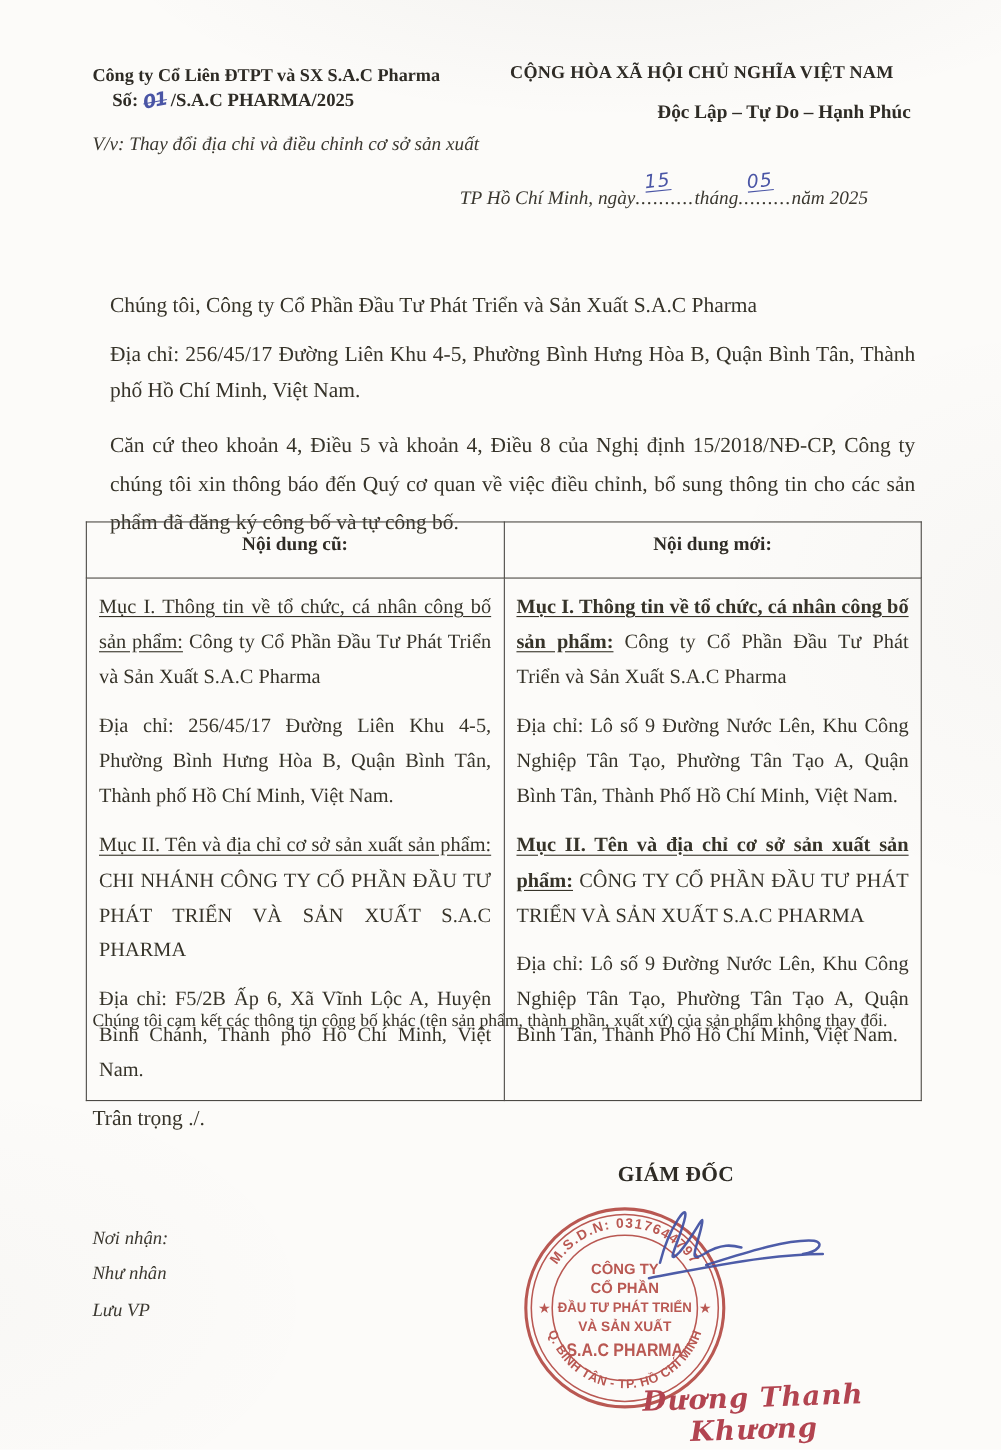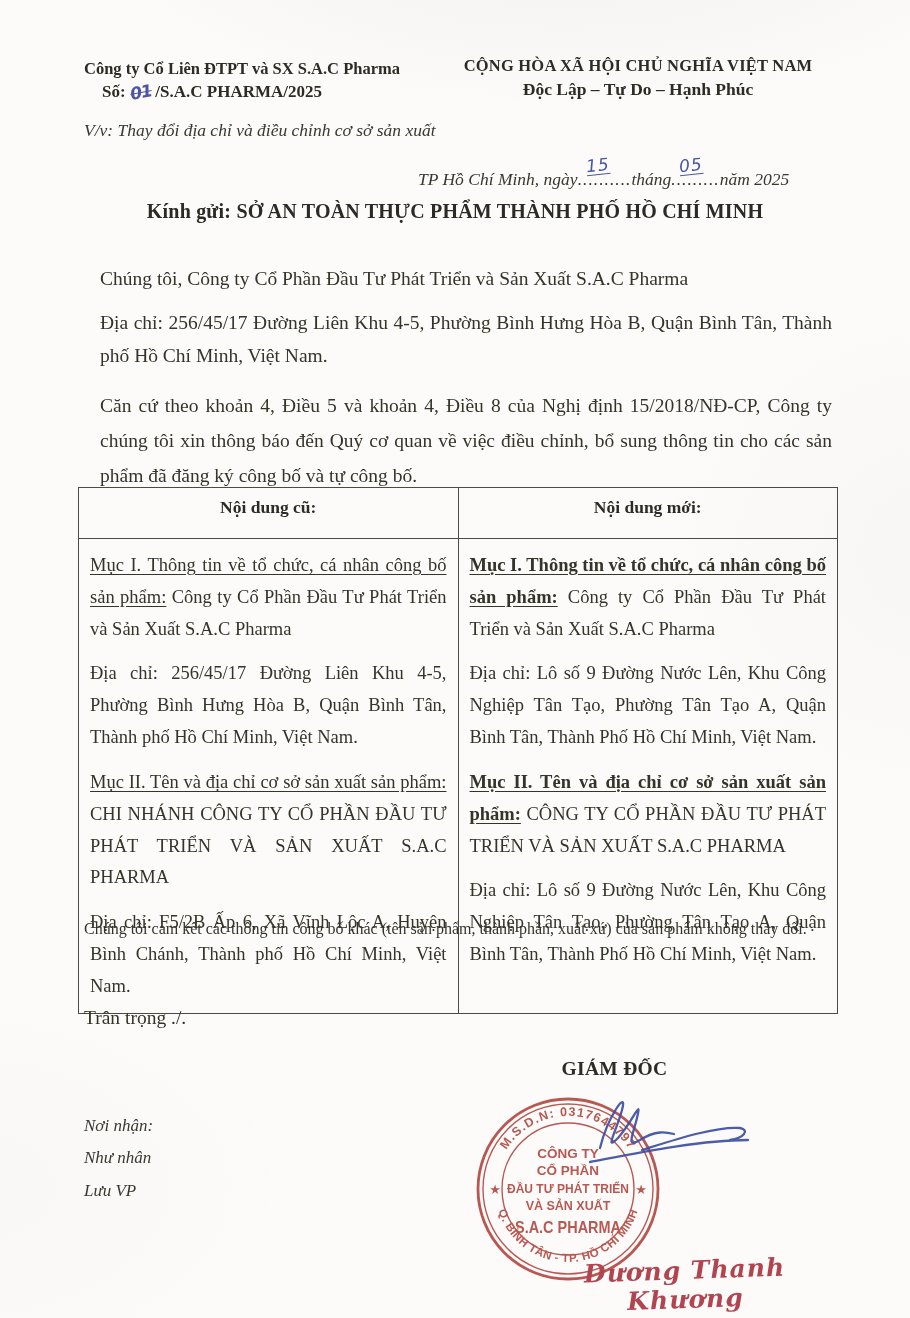--- a/index.html
+++ b/index.html
@@ -13,35 +13,35 @@
     font-family:"Liberation Serif","DejaVu Serif",serif;
     color:#343129;
   }
   
   .lh-left{position:absolute;left:84px;top:58px;width:380px;font-weight:bold;font-size:16.5px;line-height:1.35;color:#2e2b25;}
   .lh-left .ref-line{margin-left:18px;font-size:17px;}
   .hand{color:#4a55a5;font-family:"DejaVu Sans",sans-serif;font-style:italic;display:inline-block;}
   .ref-num{transform:rotate(-11deg) translateY(1px);font-size:17px;letter-spacing:-1px;text-decoration:line-through;text-decoration-thickness:1px;margin:0 4px 0 4px;}
   .lh-right{position:absolute;left:448px;top:56px;width:380px;text-align:center;font-weight:bold;color:#2e2b25;}
   .lh-right .republic{font-size:16.5px;letter-spacing:.2px;}
-  .lh-right .motto{font-size:17.5px;margin-top:3px;}
+  .lh-right .motto{font-size:17.5px;margin-top:15px;text-align:right;}
   .subject{position:absolute;left:84px;top:120px;font-style:italic;font-size:17.5px;color:#3a372f;}
   .dateline{position:absolute;left:418px;top:169px;font-style:italic;font-size:17.5px;color:#3a372f;white-space:nowrap;}
   .dots{letter-spacing:1px;position:relative;}
   .dl-num{position:absolute;top:-14px;left:8px;font-size:17px;transform:rotate(-6deg);text-decoration:underline;text-decoration-thickness:1px;text-underline-offset:3px;}
   
   .salutation{position:absolute;left:0;top:200px;width:910px;text-align:center;font-weight:bold;font-size:20px;color:#2c2a24;letter-spacing:.2px;}
   
   .bodytext{position:absolute;left:84px;top:252px;width:764px;font-size:19.5px;color:#363329;}
   .bodytext p{margin:16px;}
   .p-intro{margin-bottom:7px !important;}
   .p-address{line-height:1.70;text-align:justify;margin-bottom:9px !important;}
   .p-legal{line-height:1.80;text-align:justify;}
   
-  table.cmp{position:absolute;left:78px;top:474px;width:760px;border-collapse:collapse;table-layout:fixed;margin-top:13px;}
+  table.cmp{position:absolute;left:78px;top:474px;width:760px;border-collapse:collapse;table-layout:fixed;}
   table.cmp th,table.cmp td{border:1.6px solid #4c4a45;}
   table.cmp th{font-size:17.5px;font-weight:bold;text-align:center;vertical-align:top;padding:9px 6px 20px;color:#2e2b25;}
   table.cmp td{width:50%;vertical-align:top;padding:11px 11px 10px;font-size:18.5px;line-height:1.72;text-align:justify;height:356px;color:#363329;}
   table.cmp td p{margin:0 0 13px;}
   table.cmp td p:last-child{margin-bottom:0;}
   .lead-old{text-decoration:underline;text-underline-offset:3px;}
   .lead-new{font-weight:bold;text-decoration:underline;text-underline-offset:3px;}
   
   .commitment{position:absolute;left:84px;top:913px;width:764px;font-size:16px;line-height:1.94;text-align:justify;color:#363329;}
   .regards{position:absolute;left:84px;top:1007px;font-size:19.5px;color:#363329;}
@@ -68,24 +68,20 @@
     <div class="republic">CỘNG HÒA XÃ HỘI CHỦ NGHĨA VIỆT NAM</div>
     <div class="motto">Độc Lập – Tự Do – Hạnh Phúc</div>
   </div>
 
   <div class="subject">V/v: Thay đổi địa chỉ và điều chỉnh cơ sở sản xuất</div>
 
   <div class="dateline">
     <span>TP Hồ Chí Minh, ngày</span><span class="dots"><span>..........</span><span class="hand dl-num">15</span></span><span>tháng</span><span class="dots"><span>.........</span><span class="hand dl-num">05</span></span><span>năm 2025</span>
   </div>
 
-  <div class="salutation">
-    <span>Kính gửi:</span>
-    <span>SỞ AN TOÀN THỰC PHẨM THÀNH PHỐ HỒ CHÍ MINH</span>
-  </div>
 
   <div class="bodytext">
     <p class="p-intro">Chúng tôi, Công ty Cổ Phần Đầu Tư Phát Triển và Sản Xuất S.A.C Pharma</p>
     <p class="p-address">Địa chỉ: 256/45/17 Đường Liên Khu 4-5, Phường Bình Hưng Hòa B, Quận Bình Tân, Thành phố Hồ Chí Minh, Việt Nam.</p>
     <p class="p-legal">Căn cứ theo khoản 4, Điều 5 và khoản 4, Điều 8 của Nghị định 15/2018/NĐ-CP, Công ty chúng tôi xin thông báo đến Quý cơ quan về việc điều chỉnh, bổ sung thông tin cho các sản phẩm đã đăng ký công bố và tự công bố.</p>
   </div>
 
   <table class="cmp">
     <thead>
       <tr>

